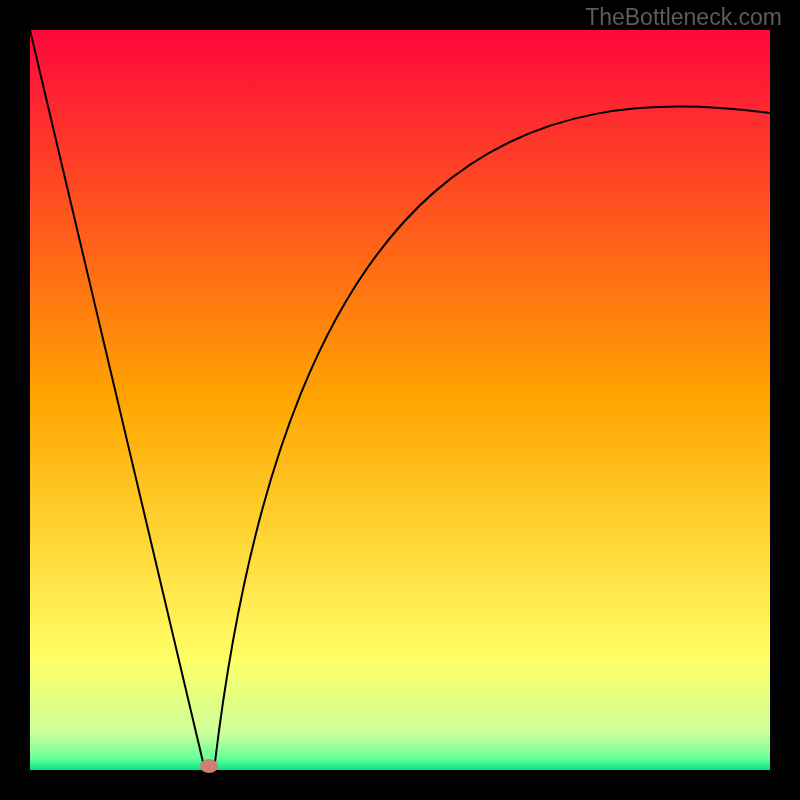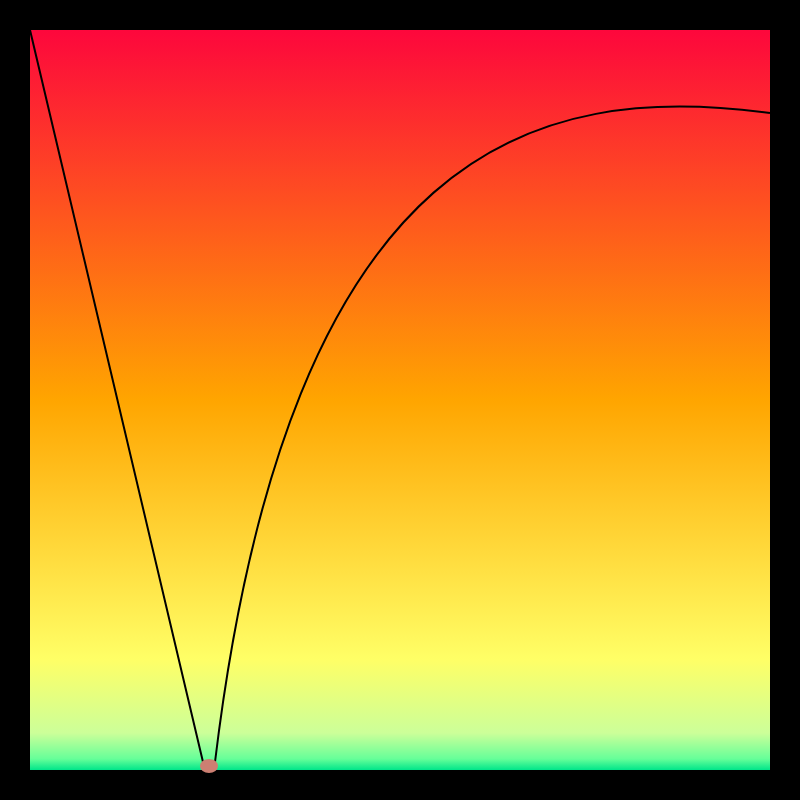--- a/index.html
+++ b/index.html
@@ -53,14 +53,15 @@
 
   <rect x="0" y="0" width="800" height="800" fill="#000"></rect>
 
   <rect id="plot-rect" x="30" y="30" width="740" height="740" fill="url(#bg-grad)"></rect>
 
   <path id="curve-path" d="M 30 30 L 203 762 M 215 762 C 290 140 538 82 770 113" fill="none" stroke="#000000" stroke-width="2"></path>
 
   <ellipse id="meet-pt" cx="209" cy="766" rx="9" ry="7" fill="#cd7f72"></ellipse>
 </svg>
 
+<div class="watermark">TheBottleneck.com</div>
 
 </div>
 
 </body></html>

